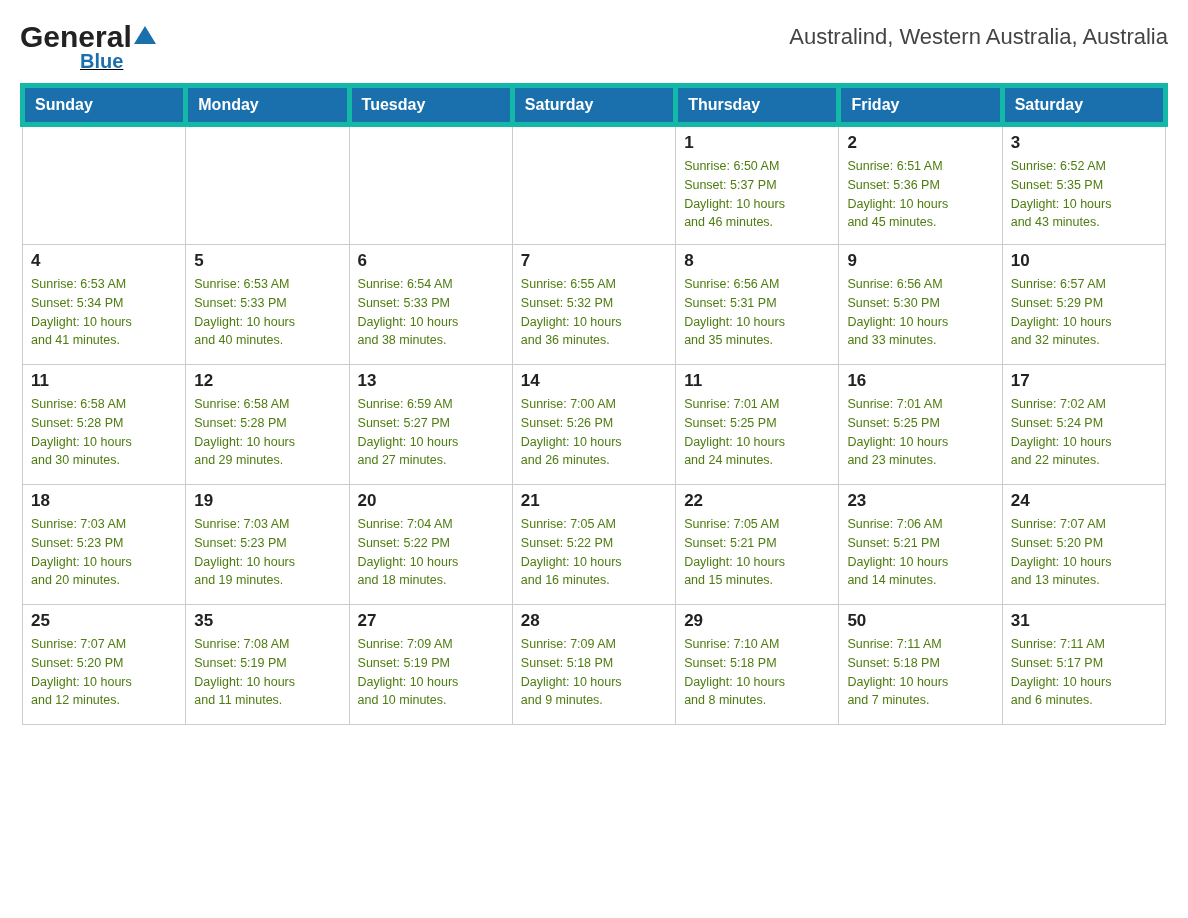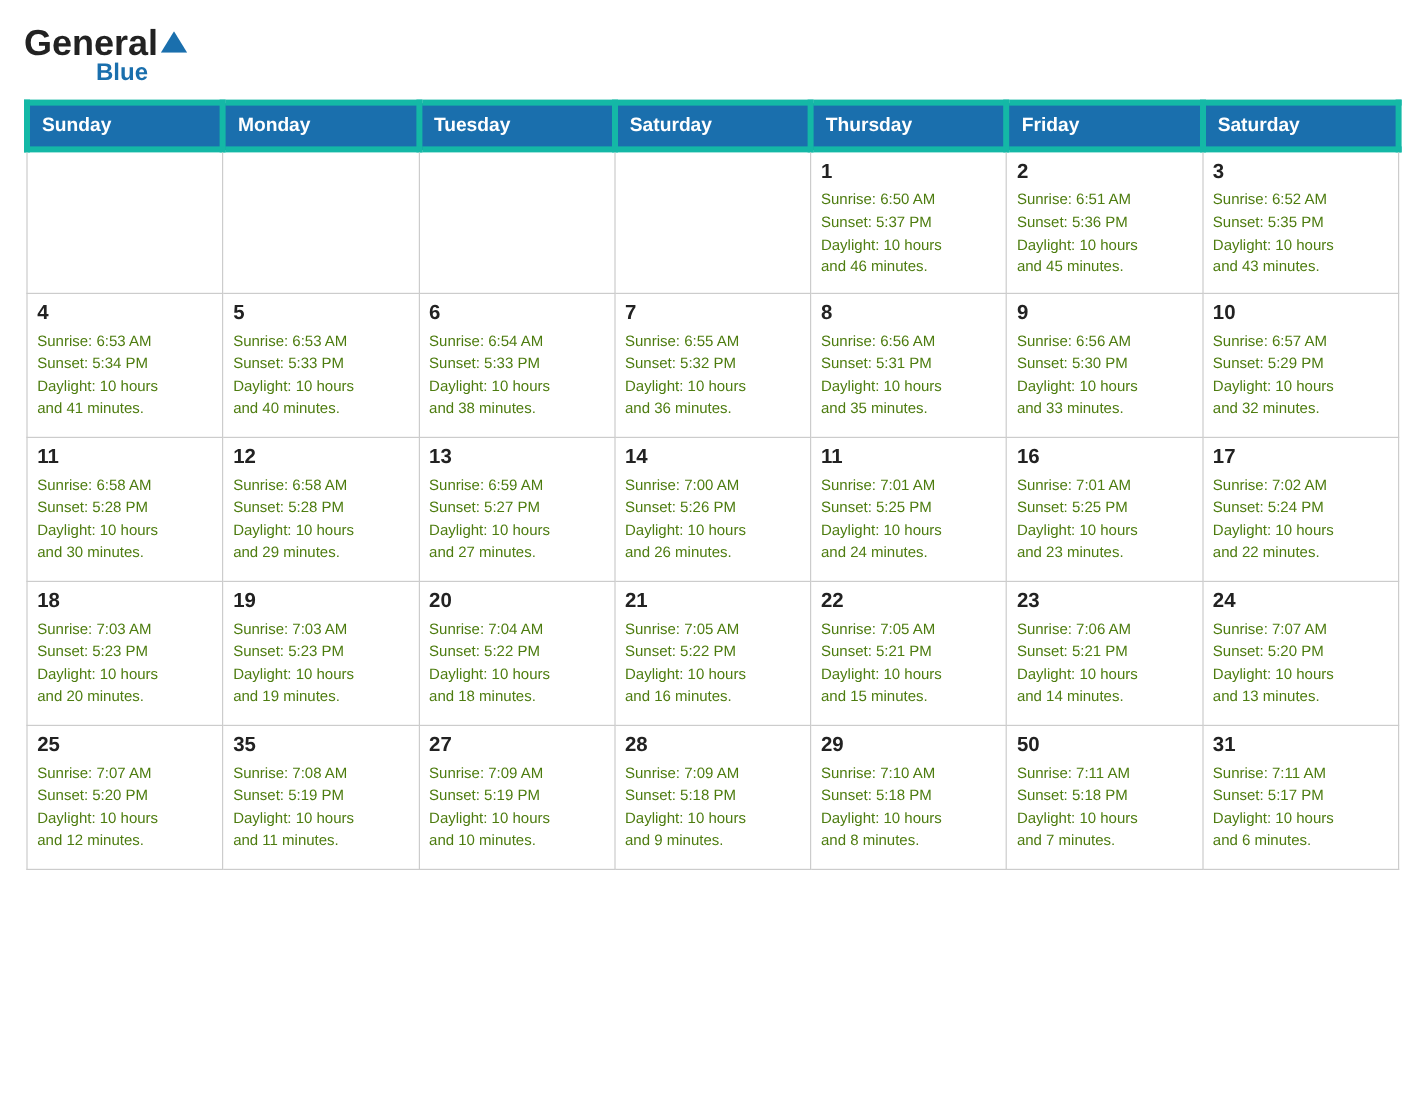--- a/index.html
+++ b/index.html
@@ -94,25 +94,26 @@
 <div class="header">
   <div class="logo">
     <div class="logo-icon">
       <span class="logo-general">General</span>
       <span style="display:inline-block; margin-left:2px; vertical-align:middle;">
         <svg width="22" height="18" viewBox="0 0 22 18">
           <polygon points="0,18 11,0 22,18" fill="#1a6fad"></polygon>
         </svg>
       </span>
     </div>
-    <div style="margin-left:32px; margin-top:-4px;">
+    <div style="margin-left:32px; margin-top:-4px;text-decoration:underline;">
       <span class="logo-blue">Blue</span>
     </div>
   </div>
   <div class="title-block">
+    <div class="location-title">Australind, Western Australia, Australia</div>
   </div>
 </div>
 
 <table class="calendar">
   <thead>
     <tr>
     <th>Sunday</th>
         <th>Monday</th>
         <th>Tuesday</th>
         <th>Saturday</th>

